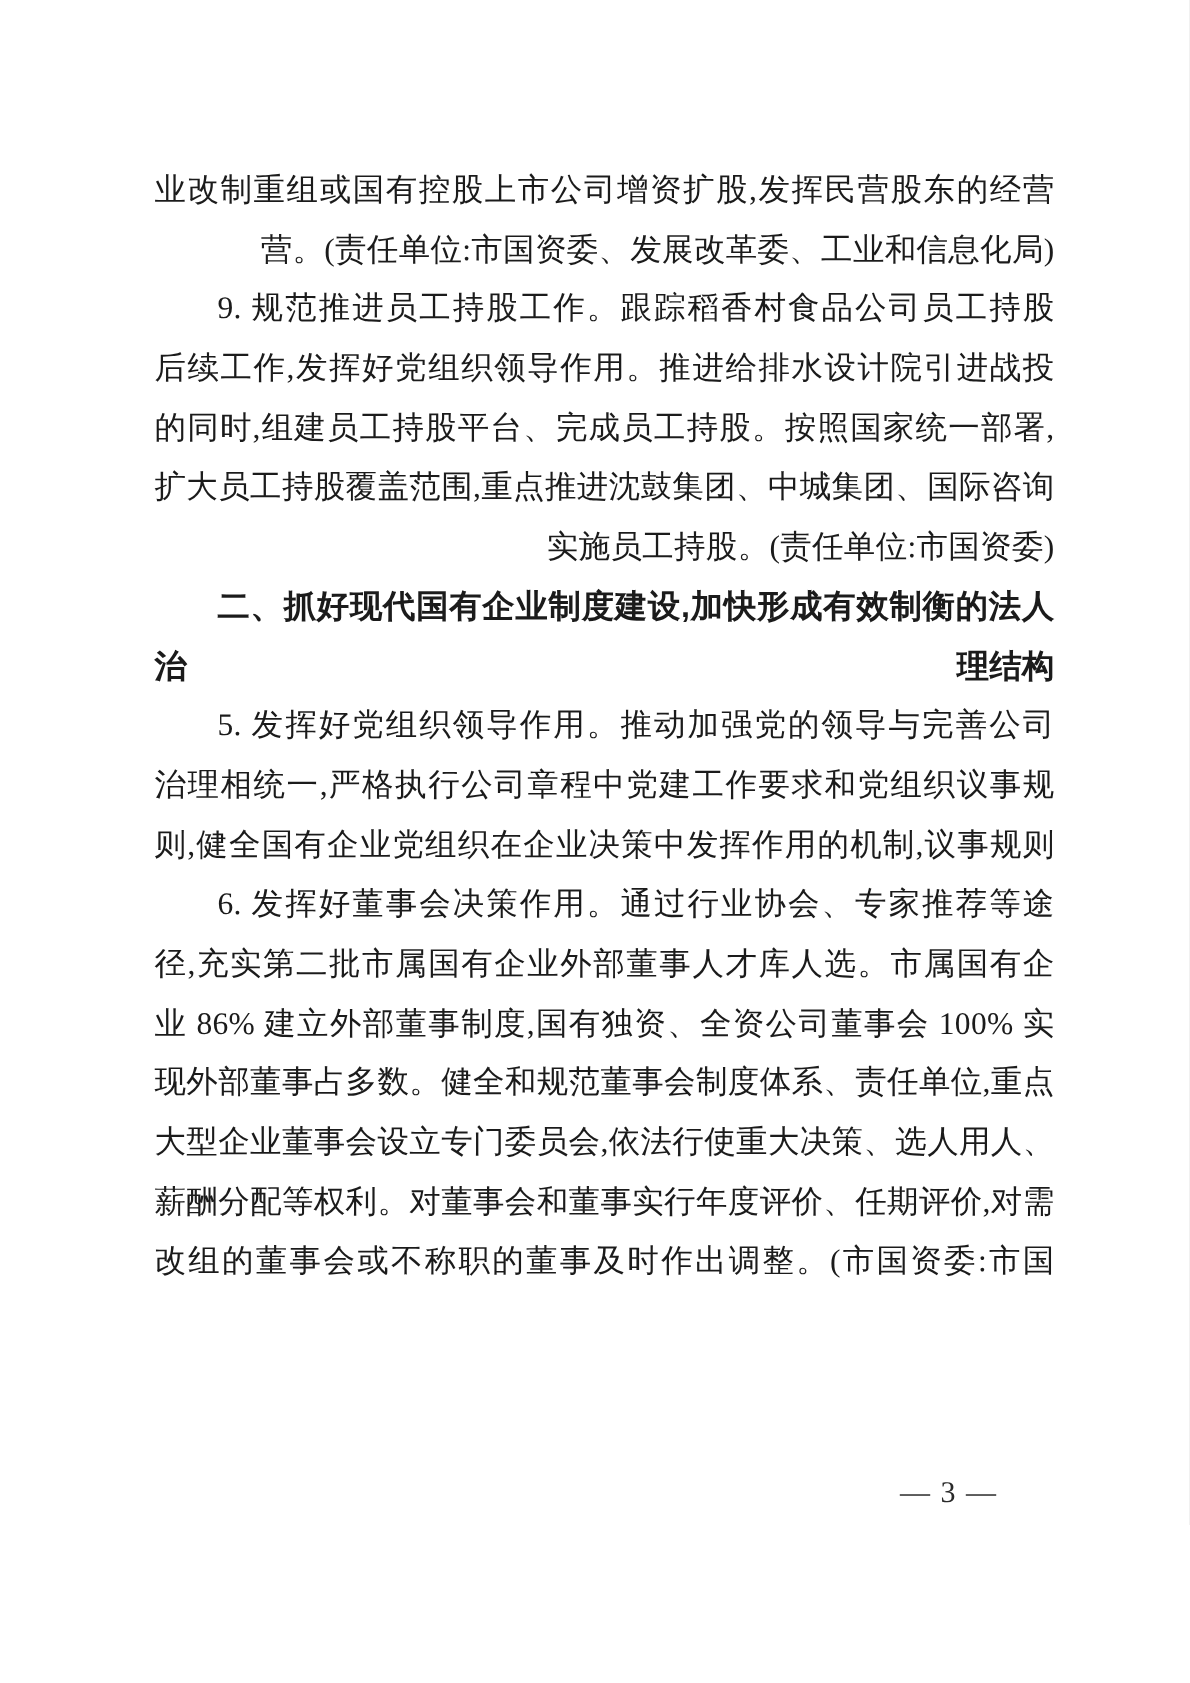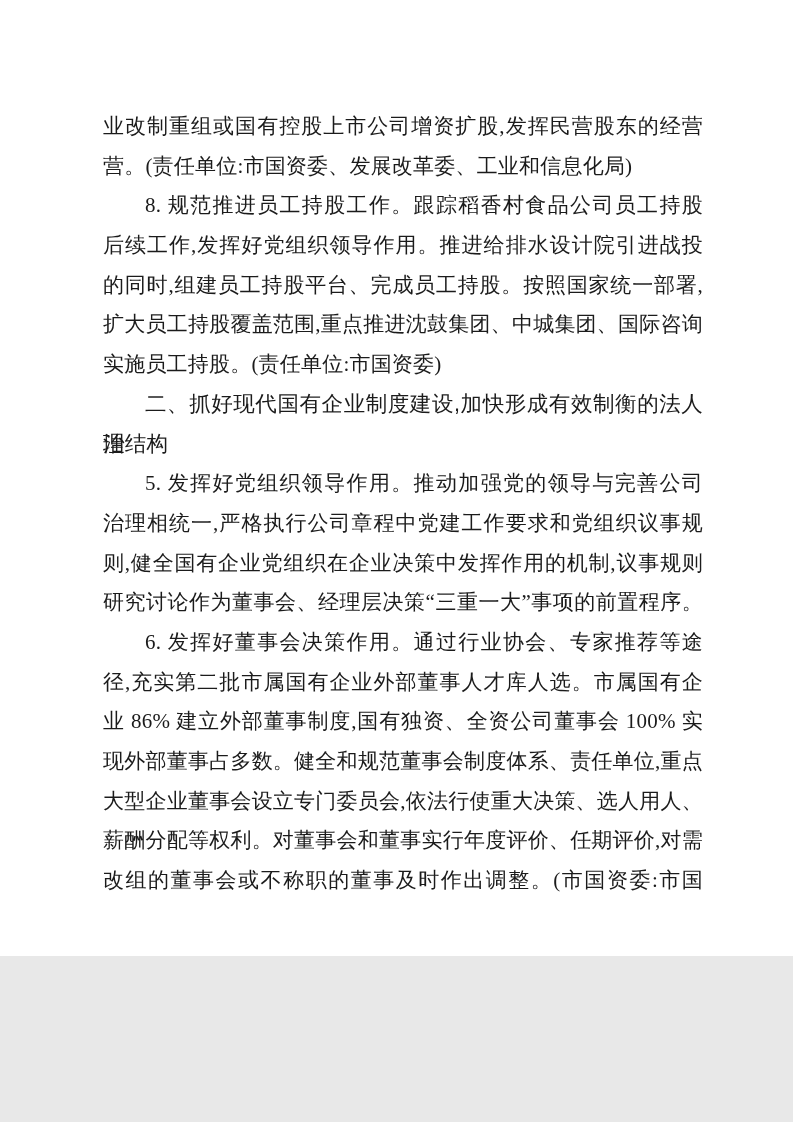--- a/index.html
+++ b/index.html
@@ -3,82 +3,82 @@
 <meta charset="utf-8">
 <style>
   html, body {
     margin: 0;
     padding: 0;
     background: #e8e8e8;
   }
   .page {
     position: relative;
     width: 793px;
-    height: 956px;
+    height: 1122px;
     background: #ffffff;
     overflow: hidden;
     font-family: "Liberation Serif", "DejaVu Serif", serif;
   }
   .content {
     position: absolute;
     left: 103px;
     top: 107px;
     width: 600px;
   }
   .line {
     height: 39.7px;
     line-height: 39.7px;
     font-size: 21px;
     color: #1b1b1b;
     letter-spacing: 0.2px;
     white-space: nowrap;
+    text-align: right;
   }
   .line.justify {
     white-space: normal;
     text-align: justify;
     text-align-last: justify;
     -moz-text-align-last: justify;
   }
   .line.indent {
     text-indent: 42px;
   }
   .line.bold {
     font-family: "Liberation Sans", "DejaVu Sans", sans-serif;
-    font-weight: 400;
+    font-weight: 700;
     font-size: 21.5px;
   }
   .page-number {
     position: absolute;
     left: 600px;
     top: 983px;
     font-size: 20px;
     line-height: 24px;
     color: #2a2a2a;
     letter-spacing: 1px;
     font-family: "Liberation Serif", "DejaVu Serif", serif;
   }
 </style>
 </head>
 <body>
 
 <div class="page">
   <div class="content" id="doc-body">
       <div class="line justify">业改制重组或国有控股上市公司增资扩股,发挥民营股东的经营</div>
       <div class="line">营。(责任单位:市国资委、发展改革委、工业和信息化局)</div>
-      <div class="line justify indent">8. 规范推进员工持股工作。跟踪稻香村食品公司员工持股</div>
+      <div class="line justify indent">9. 规范推进员工持股工作。跟踪稻香村食品公司员工持股</div>
       <div class="line justify">后续工作,发挥好党组织领导作用。推进给排水设计院引进战投</div>
       <div class="line justify">的同时,组建员工持股平台、完成员工持股。按照国家统一部署,</div>
       <div class="line justify">扩大员工持股覆盖范围,重点推进沈鼓集团、中城集团、国际咨询</div>
       <div class="line">实施员工持股。(责任单位:市国资委)</div>
       <div class="line justify indent bold">二、抓好现代国有企业制度建设,加快形成有效制衡的法人治</div>
       <div class="line bold">理结构</div>
       <div class="line justify indent">5. 发挥好党组织领导作用。推动加强党的领导与完善公司</div>
       <div class="line justify">治理相统一,严格执行公司章程中党建工作要求和党组织议事规</div>
       <div class="line justify">则,健全国有企业党组织在企业决策中发挥作用的机制,议事规则</div>
-      <div class="line justify">研究讨论作为董事会、经理层决策“三重一大”事项的前置程序。</div>
       <div class="line justify indent">6. 发挥好董事会决策作用。通过行业协会、专家推荐等途</div>
       <div class="line justify">径,充实第二批市属国有企业外部董事人才库人选。市属国有企</div>
       <div class="line justify">业 86% 建立外部董事制度,国有独资、全资公司董事会 100% 实</div>
       <div class="line justify">现外部董事占多数。健全和规范董事会制度体系、责任单位,重点</div>
       <div class="line justify">大型企业董事会设立专门委员会,依法行使重大决策、选人用人、</div>
       <div class="line justify">薪酬分配等权利。对董事会和董事实行年度评价、任期评价,对需</div>
       <div class="line justify">改组的董事会或不称职的董事及时作出调整。(市国资委:市国</div>
     </div>
   <div class="page-number">— 3 —</div>
 </div>

